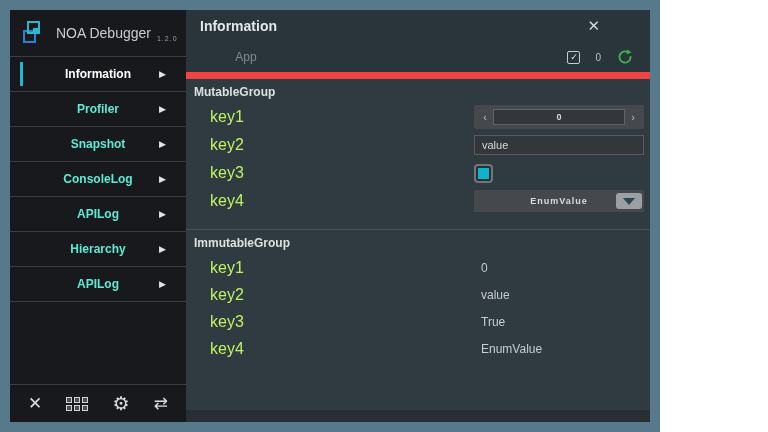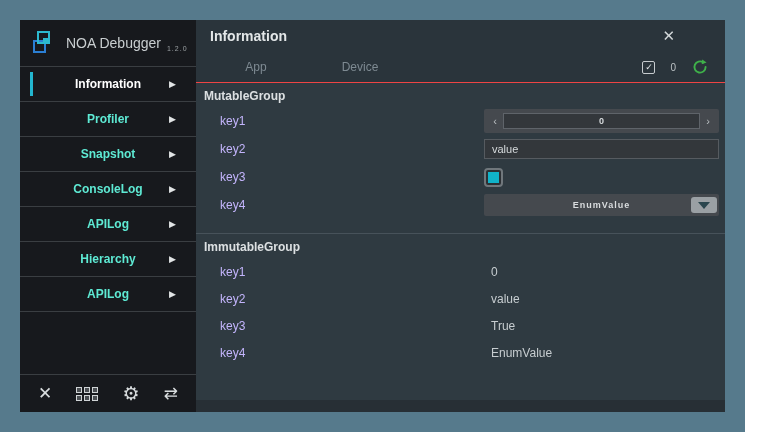--- a/index.html
+++ b/index.html
@@ -1,19 +1,19 @@
 <!DOCTYPE html>
 <html><head>
 <meta charset="utf-8">
 <style>
   * { margin:0; padding:0; box-sizing:border-box; }
   html,body { width:768px; height:432px; }
   body { font-family:"Liberation Sans", sans-serif; }
 
-  .window { width:745px; height:432px; background:#567a8c; padding:20px; display:flex; }
+  .window { width:660px; height:432px; background:#567a8c; padding:10px; display:flex; }
 
   
   .sidebar { width:176px; background:#17191d; display:flex; flex-direction:column; }
   .logo-row { height:46px; display:flex; align-items:center; padding-left:12px; flex:0 0 auto; }
   .logo-icon { width:26px; height:26px; position:relative; margin-right:8px; }
   .logo-sq-teal { position:absolute; left:5px; top:1px; width:13px; height:13px; border:2px solid #2cb9ce; }
   .logo-sq-fill { position:absolute; left:11px; top:8px; width:6px; height:6px; background:#2cb9ce; }
   .logo-sq-blue { position:absolute; left:1px; top:10px; width:13px; height:13px; border:2px solid #2b7fd4; }
   .logo-text { font-size:14px; color:#c9ced0; white-space:nowrap; }
   .logo-version { font-size:7px; color:#9aa0a3; margin-left:6px; margin-top:11px; letter-spacing:1px; }
@@ -40,25 +40,25 @@
 
   .tab-bar { height:30px; background:#2a343b; display:flex; align-items:stretch; padding-left:8px; flex:0 0 auto; }
   .tab { width:104px; display:flex; align-items:center; justify-content:center; font-size:12px; font-weight:normal; color:#7e8a92; position:relative; cursor:pointer; }
   .tab.selected { background:#222b31; color:#f2f4f5; }
   .tab.selected::before { content:""; position:absolute; left:0; top:2px; bottom:2px; width:4px; background:#23b6cf; }
   .tab-toolbar { margin-left:auto; display:flex; align-items:center; gap:15px; padding-right:16px; }
   .tool-checkbox { width:13px; height:13px; border:1px solid #c6cbce; border-radius:2px; display:flex; align-items:center; justify-content:center; font-size:9px; color:#e2e6e8; cursor:pointer; }
   .tool-count { font-size:10px; color:#bcc2c5; }
   .refresh-btn { width:18px; height:18px; cursor:pointer; }
 
-  .content { flex:1; border-top:1px solid #ef4444; overflow:hidden; }
+  .content { flex:1; border-top:7px solid #ef4444; overflow:hidden; }
   .group-header { height:22px; display:flex; align-items:center; padding-left:8px; font-size:12px; font-weight:bold; color:#dce0e2; margin-top:2px; }
 
   .mrow { height:28px; position:relative; display:flex; align-items:center; }
-  .row-key { padding-left:24px; font-size:12px; color:#c4b5fd; }
+  .row-key { padding-left:24px; font-size:16px; color:#bef264; }
   .row-control { position:absolute; left:288px; right:6px; top:2px; bottom:2px; display:flex; align-items:center; }
 
   .stepper { display:flex; align-items:center; width:100%; height:24px; background:#45494e; border-radius:2px; padding:0 3px; }
   .step-btn { width:16px; text-align:center; color:#b9bec1; font-size:11px; cursor:pointer; user-select:none; }
   .step-field { flex:1; height:16px; background:#33373b; border:1px solid #5f646a; display:flex; align-items:center; justify-content:center; font-size:9px; font-weight:bold; color:#d6dadc; }
 
   .text-input { width:100%; height:20px; background:#33373b; border:1px solid #565b60; color:#d6dadc; font-size:11px; padding:0 7px; font-family:"Liberation Sans", sans-serif; }
 
   .chk { width:19px; height:19px; background:#2c3034; border:2px solid #70777c; border-radius:4px; position:relative; cursor:pointer; }
   .chk-fill { position:absolute; left:2px; top:2px; right:2px; bottom:2px; background:#10b3c9; }
@@ -140,23 +140,20 @@
   <div class="main">
 
     <div class="main-header">
       <span class="page-title">Information</span>
       <span class="header-close">✕</span>
     </div>
 
     <div class="tab-bar">
       <div class="tab">
         <span>App</span>
-      </div>
-      <div class="tab">
-        <span>Device</span>
       </div>
       <div class="tab-toolbar">
         <span class="tool-checkbox">✓</span>
         <span class="tool-count">0</span>
         <svg class="refresh-btn" viewBox="0 0 18 18">
           <path d="M14.6 9a5.6 5.6 0 1 1-2.3-4.5" fill="none" stroke="#3fb14a" stroke-width="1.9" stroke-linecap="round"></path>
           <path d="M11.2 1.4 L15.6 4.4 L10.7 6.2 Z" fill="#3fb14a"></path>
         </svg>
       </div>
     </div>

